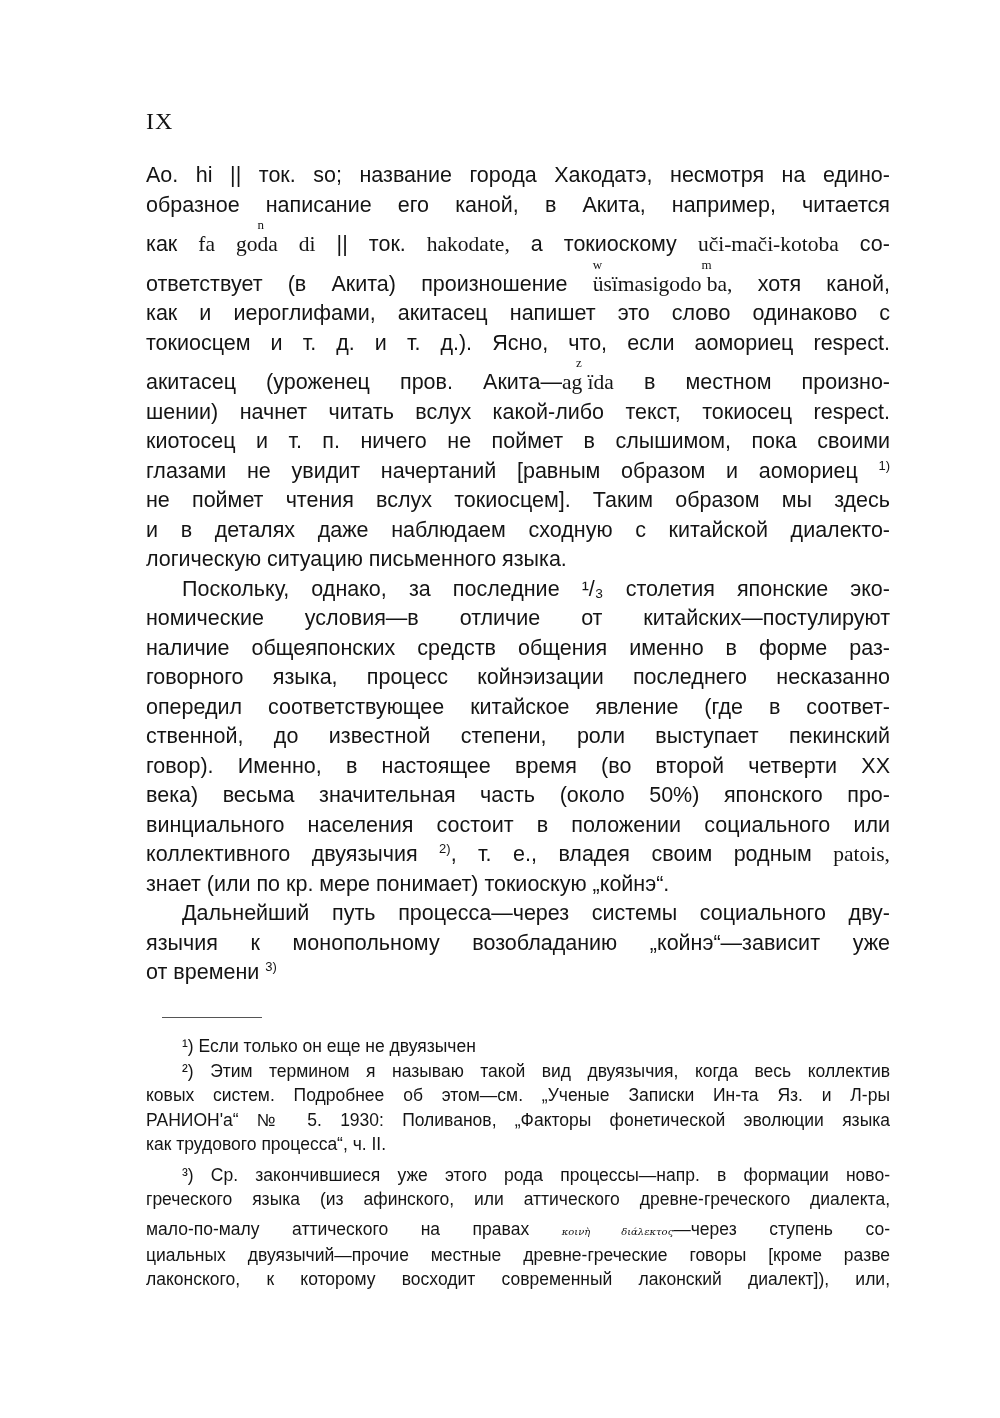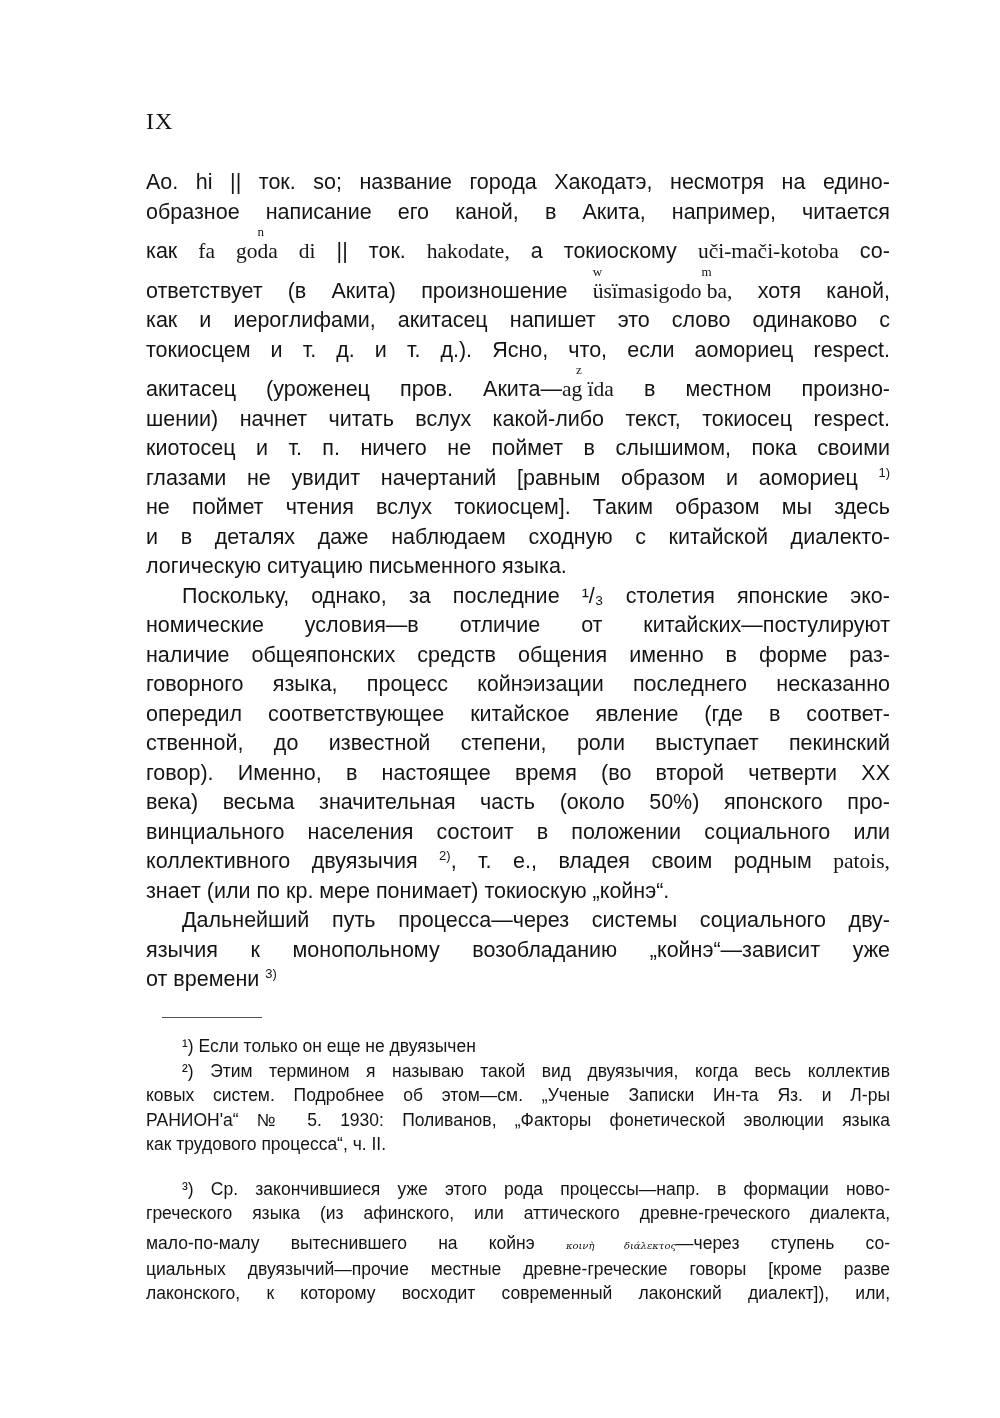--- a/index.html
+++ b/index.html
@@ -26,21 +26,21 @@
       left: 0;
       top: 108px;
       width: 744px;
       text-align: left;
       font-size: 24px;
       letter-spacing: 1px;
     }
     .body-text {
       position: absolute;
       left: 0;
-      top: 168px;
+      top: 161px;
       width: 744px;
       font-size: 21.5px;
       line-height: 29.5px;
       font-family: "Liberation Sans", "DejaVu Sans", sans-serif;
       font-stretch: condensed;
     }
     .line {
       display: block;
       white-space: nowrap;
       text-align: justify;
@@ -94,21 +94,21 @@
       font-family: "Liberation Sans", "DejaVu Sans", sans-serif;
     }
     .fn-line {
       display: block;
       white-space: nowrap;
       text-align: justify;
       text-align-last: justify;
       height: 24.5px;
     }
     .fn-line.last { text-align-last: left; }
-    .fn-line.gap { margin-top: 20px; }
+    .fn-line.gap { margin-top: 6px; }
     .fn-line.tall { margin-top: 4px; height: 27px; line-height: 27px; }
     .greek {
       font-family: "DejaVu Serif", serif;
       font-style: italic;
       font-size: 10px;
     }
   </style>
 </head>
 <body>
 
@@ -175,20 +175,20 @@
 
   <div class="footnotes">
     <span class="fn-line last indent">¹) Если только он еще не двуязычен</span>
     <span class="fn-line indent">²) Этим термином я называю такой вид двуязычия, когда весь коллектив</span>
     <span class="fn-line">ковых систем. Подробнее об этом—см. „Ученые Записки Ин-та Яз. и Л-ры</span>
     <span class="fn-line">РАНИОН'а“ № 5. 1930: Поливанов, „Факторы фонетической эволюции языка</span>
     <span class="fn-line last">как трудового процесса“, ч. II.</span>
     <span class="fn-line indent gap">³) Ср. закончившиеся уже этого рода процессы—напр. в формации ново-</span>
     <span class="fn-line">греческого языка (из афинского, или аттического древне-греческого диалекта,</span>
     <span class="fn-line tall">
-      <span>мало-по-малу вытеснившего на койнэ</span>
+      <span>мало-по-малу аттического на правах</span>
       <span class="greek">κοινὴ διάλεκτος</span><span>—через ступень со-</span>
     </span>
     <span class="fn-line">циальных двуязычий—прочие местные древне-греческие говоры [кроме разве</span>
     <span class="fn-line">лаконского, к которому восходит современный лаконский диалект]), или,</span>
   </div>
 
 </div>
 
 </body></html>

